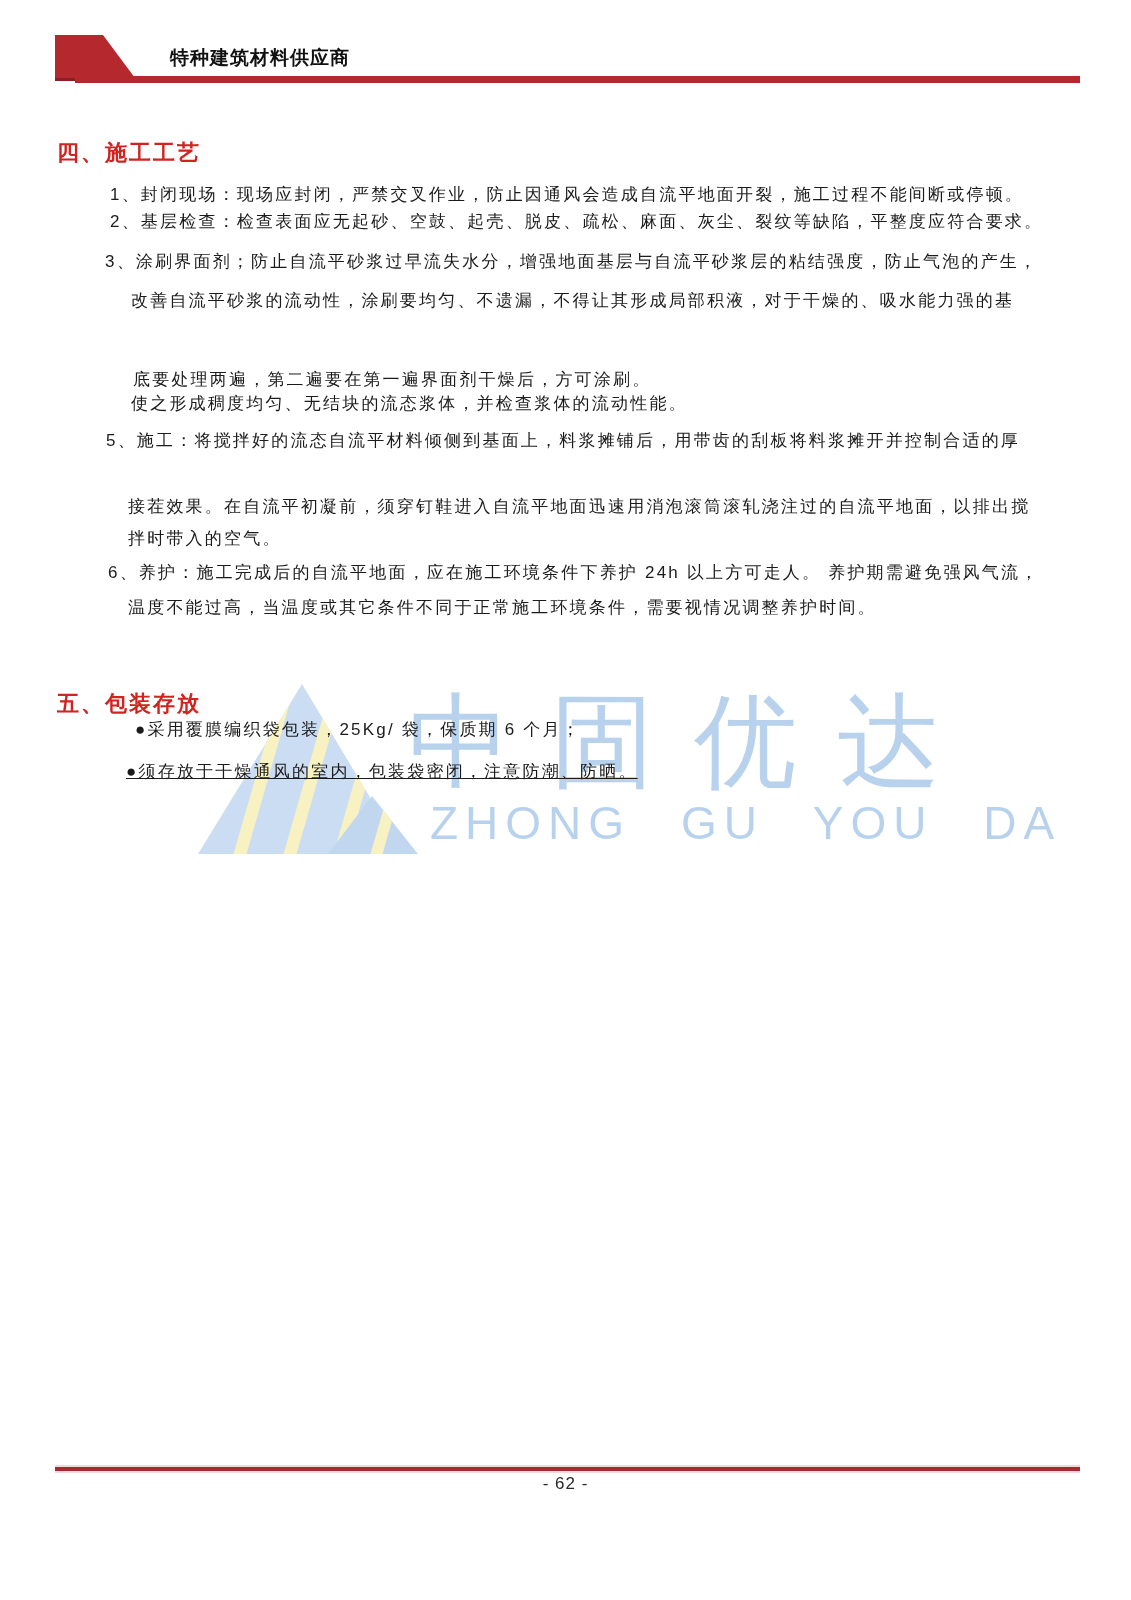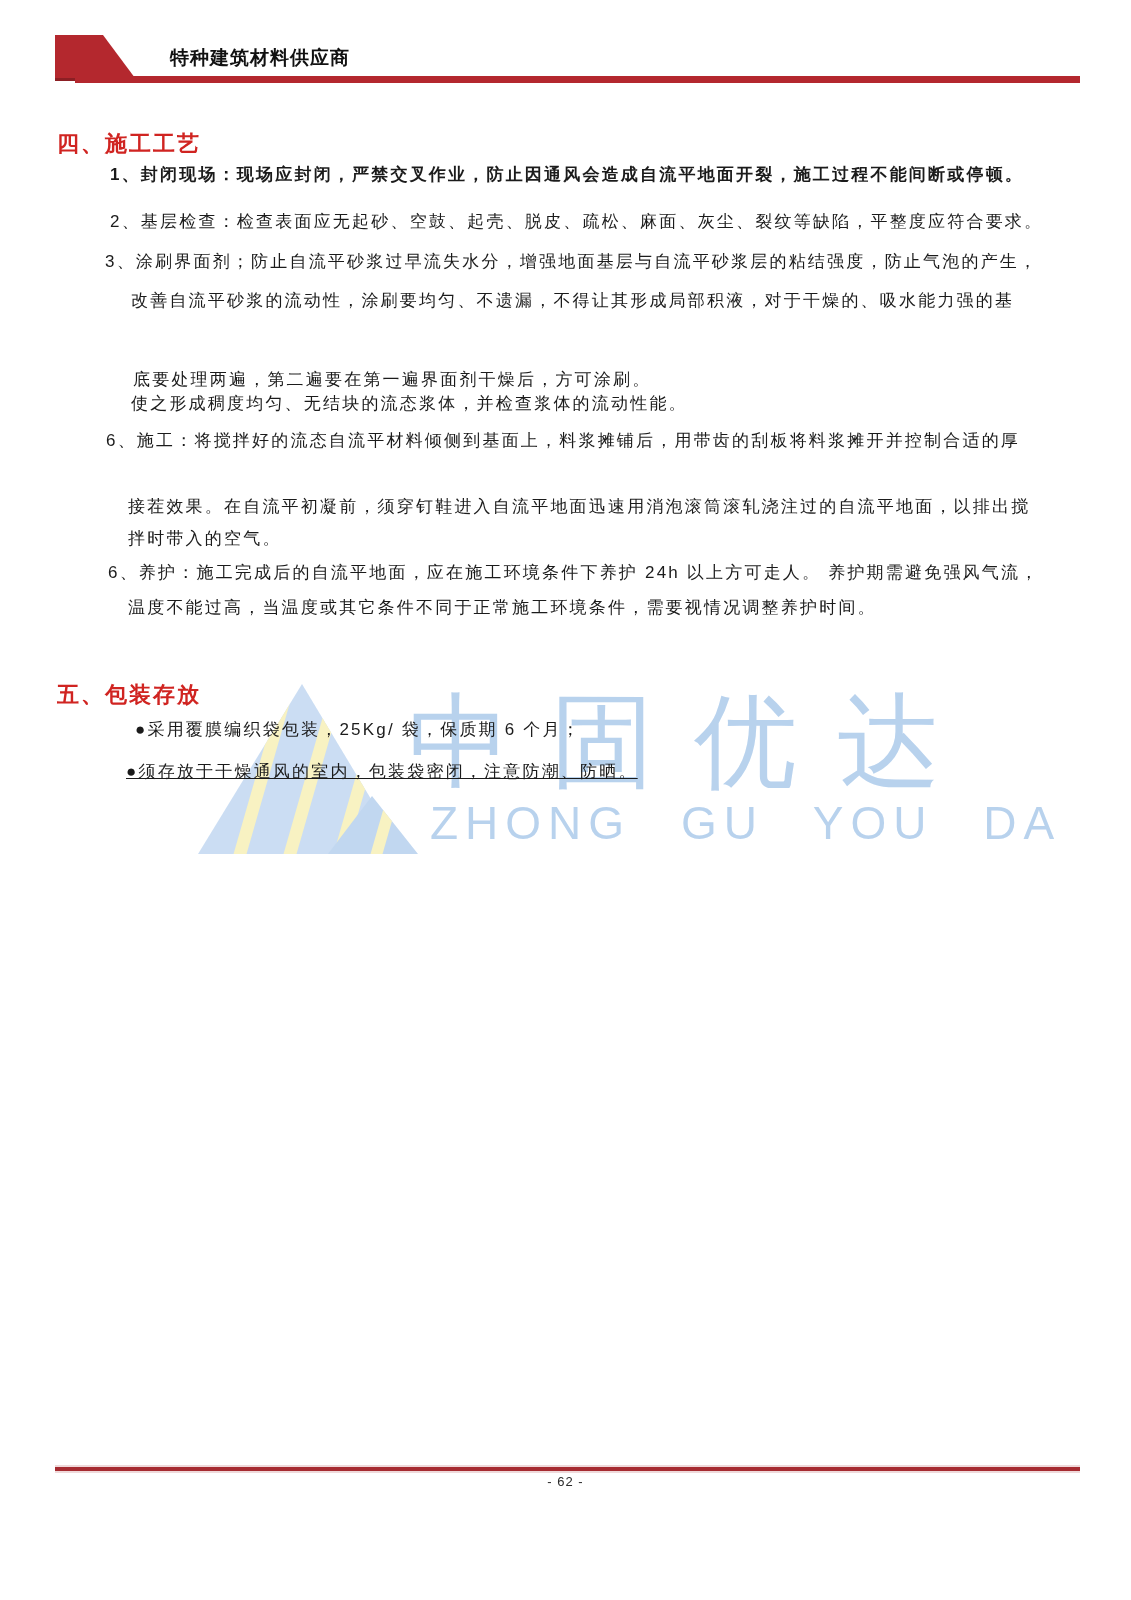--- a/index.html
+++ b/index.html
@@ -28,36 +28,36 @@
   }
   .wm-en{
     position:absolute;left:430px;top:798px;
     font-size:46px;line-height:50px;font-weight:normal;
     color:#b5d0ed;letter-spacing:7px;word-spacing:30px;white-space:nowrap;opacity:.95;text-align:center;
   }
   
   .sec-heading{
     position:absolute;left:57px;
     font-size:22px;font-weight:bold;color:#d02421;
-    letter-spacing:2px;white-space:nowrap;z-index:2;
+    letter-spacing:2px;white-space:nowrap;z-index:2;margin-top:9px;
   }
   .tline{
     position:absolute;
     font-size:17px;letter-spacing:2.2px;line-height:20px;
     color:#1b1b1b;white-space:nowrap;z-index:2;
   }
   
   .footer-rule{
     position:absolute;left:55px;top:1467px;width:1025px;height:4px;
     background:#a62b31;
     box-shadow:0 -2px 0 rgba(166,43,49,.18), 0 2px 0 rgba(166,43,49,.18);
   }
   .page-number{
     position:absolute;left:0;top:1474px;width:1131px;
-    text-align:center;font-size:13px;color:#2a2a2a;letter-spacing:1px;z-index:2;
+    text-align:center;font-size:17px;color:#2a2a2a;letter-spacing:1px;z-index:2;
   }
 </style>
 </head>
 <body>
 
 <div class="page">
 
   <svg class="header-shape" viewBox="0 0 85 46" aria-hidden="true">
     <polygon points="0,0 48,0 80,43 0,43" fill="#b4282e"></polygon>
     <polygon points="0,43 80,43 85,46 0,46" fill="#8c1f24"></polygon>
@@ -84,31 +84,31 @@
     <polygon points="176,118 132,176 222,176" fill="#bcd4ef"></polygon>
     <g clip-path="url(#triSmall)">
       <rect x="225" y="100" width="12" height="120" fill="#f8f1bd" transform="skewX(-16)"></rect>
     </g>
   </svg>
   <div class="wm-cn">中固优达</div>
   <div class="wm-en">ZHONG GU YOU DA</div>
 
   <div class="sec-heading" style="top:129px;">四、施工工艺</div>
 
-  <div class="tline" style="left:110px;top:165px;font-weight:bold;">1、封闭现场：现场应封闭，严禁交叉作业，防止因通风会造成自流平地面开裂，施工过程不能间断或停顿。</div>
+  <div class="tline" style="left:110px;top:185px;">1、封闭现场：现场应封闭，严禁交叉作业，防止因通风会造成自流平地面开裂，施工过程不能间断或停顿。</div>
 
   <div class="tline" style="left:110px;top:212px;">2、基层检查：检查表面应无起砂、空鼓、起壳、脱皮、疏松、麻面、灰尘、裂纹等缺陷，平整度应符合要求。</div>
 
   <div class="tline" style="left:105px;top:252px;">3、涂刷界面剂；防止自流平砂浆过早流失水分，增强地面基层与自流平砂浆层的粘结强度，防止气泡的产生，</div>
   <div class="tline" style="left:131px;top:291px;">改善自流平砂浆的流动性，涂刷要均匀、不遗漏，不得让其形成局部积液，对于干燥的、吸水能力强的基</div>
   <div class="tline" style="left:133px;top:322px;margin-top:48px;">底要处理两遍，第二遍要在第一遍界面剂干燥后，方可涂刷。</div>
 
   <div class="tline" style="left:131px;top:394px;">使之形成稠度均匀、无结块的流态浆体，并检查浆体的流动性能。</div>
 
-  <div class="tline" style="left:106px;top:431px;">6、施工：将搅拌好的流态自流平材料倾侧到基面上，料浆摊铺后，用带齿的刮板将料浆摊开并控制合适的厚</div>
+  <div class="tline" style="left:106px;top:431px;">5、施工：将搅拌好的流态自流平材料倾侧到基面上，料浆摊铺后，用带齿的刮板将料浆摊开并控制合适的厚</div>
   <div class="tline" style="left:128px;top:497px;">接茬效果。在自流平初凝前，须穿钉鞋进入自流平地面迅速用消泡滚筒滚轧浇注过的自流平地面，以排出搅</div>
   <div class="tline" style="left:128px;top:529px;">拌时带入的空气。</div>
 
   <div class="tline" style="left:108px;top:563px;">6、养护：施工完成后的自流平地面，应在施工环境条件下养护 24h 以上方可走人。 养护期需避免强风气流，</div>
   <div class="tline" style="left:128px;top:598px;">温度不能过高，当温度或其它条件不同于正常施工环境条件，需要视情况调整养护时间。</div>
 
   <div class="sec-heading" style="top:680px;">五、包装存放</div>
   <div class="tline" style="left:135px;top:720px;">●采用覆膜编织袋包装，25Kg/ 袋，保质期 6 个月；</div>
   <div class="tline" style="left:126px;top:762px;text-decoration:underline;">●须存放于干燥通风的室内，包装袋密闭，注意防潮、防晒。</div>
 

